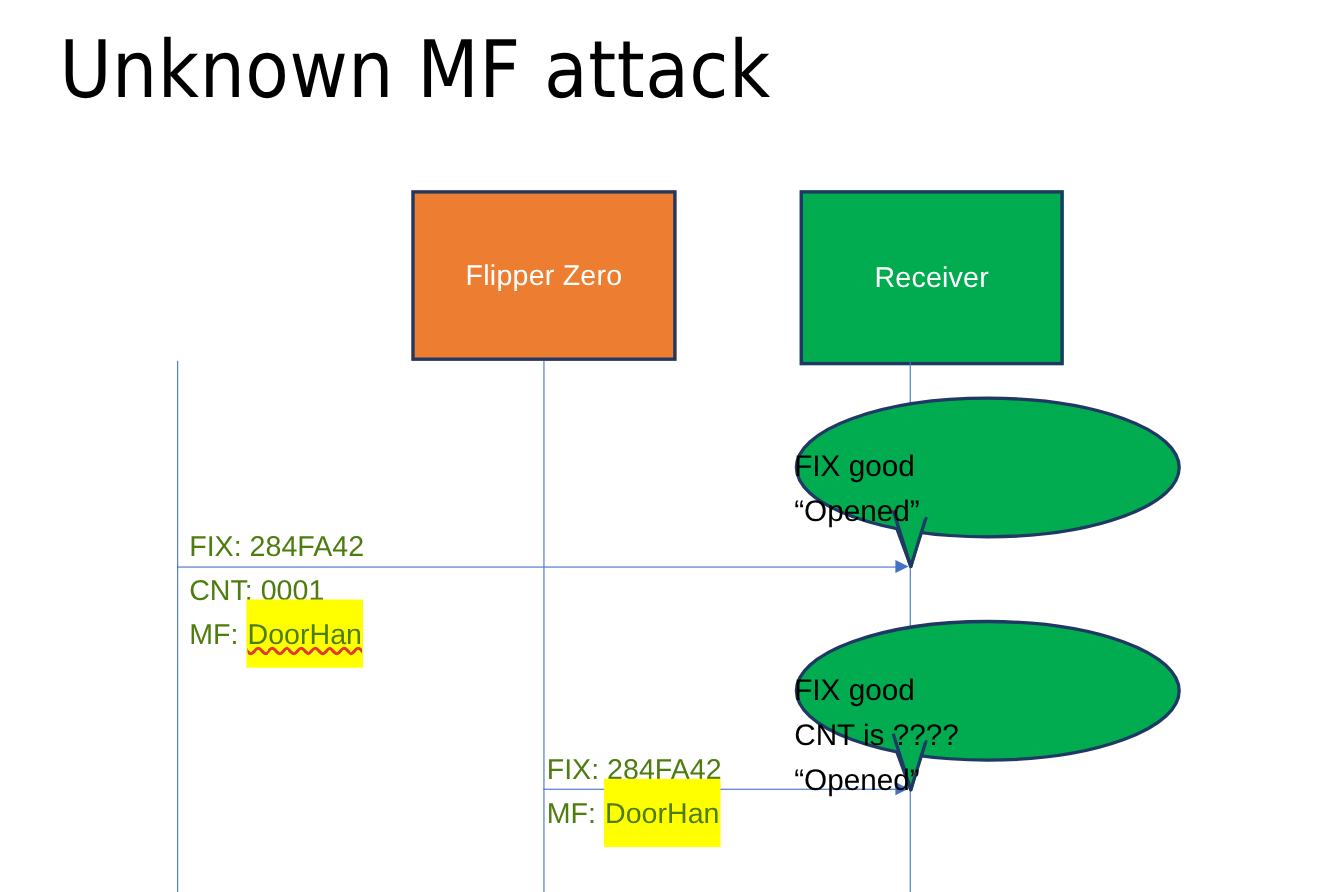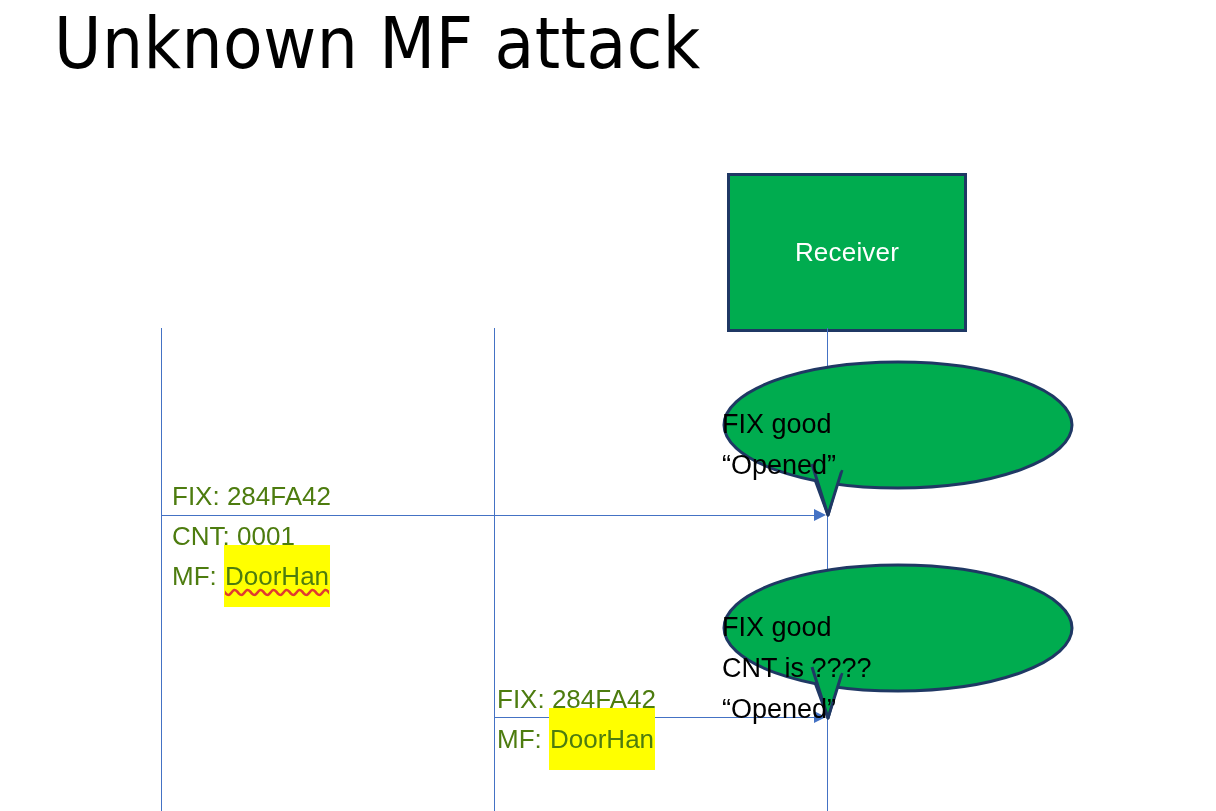--- a/index.html
+++ b/index.html
@@ -17,21 +17,21 @@
     position: relative;
     width: 1216px;
     height: 811px;
     background: #ffffff;
   }
 
   
   .slide-title {
     position: absolute;
     left: 54px;
-    top: 4px;
+    top: 24px;
     width: 1100px;
     font-family: "DejaVu Sans Condensed", "Liberation Sans", sans-serif;
     font-size: 72px;
     font-weight: 300;
     letter-spacing: 0.5px;
     color: #000000;
     line-height: 1.1;
     white-space: nowrap;
   }
 
@@ -126,20 +126,23 @@
   #bubble2 .bubble-text { top: 8px; }
   .bubble-line { display: block; }
 </style>
 </head>
 <body>
 
 <div id="canvas">
 
   <div class="slide-title">Unknown MF attack</div>
 
+  <div class="actor-box" id="actor-flipper">
+    <span>Flipper Zero</span>
+  </div>
   <div class="actor-box" id="actor-receiver">
     <span>Receiver</span>
   </div>
 
   <div class="lifeline" id="lifeline-remote"></div>
   <div class="lifeline" id="lifeline-flipper"></div>
   <div class="lifeline" id="lifeline-receiver"></div>
 
   <div class="msg-arrow-line" id="msg1-line"></div>
   <div class="msg-arrow-head" id="msg1-head"></div>

